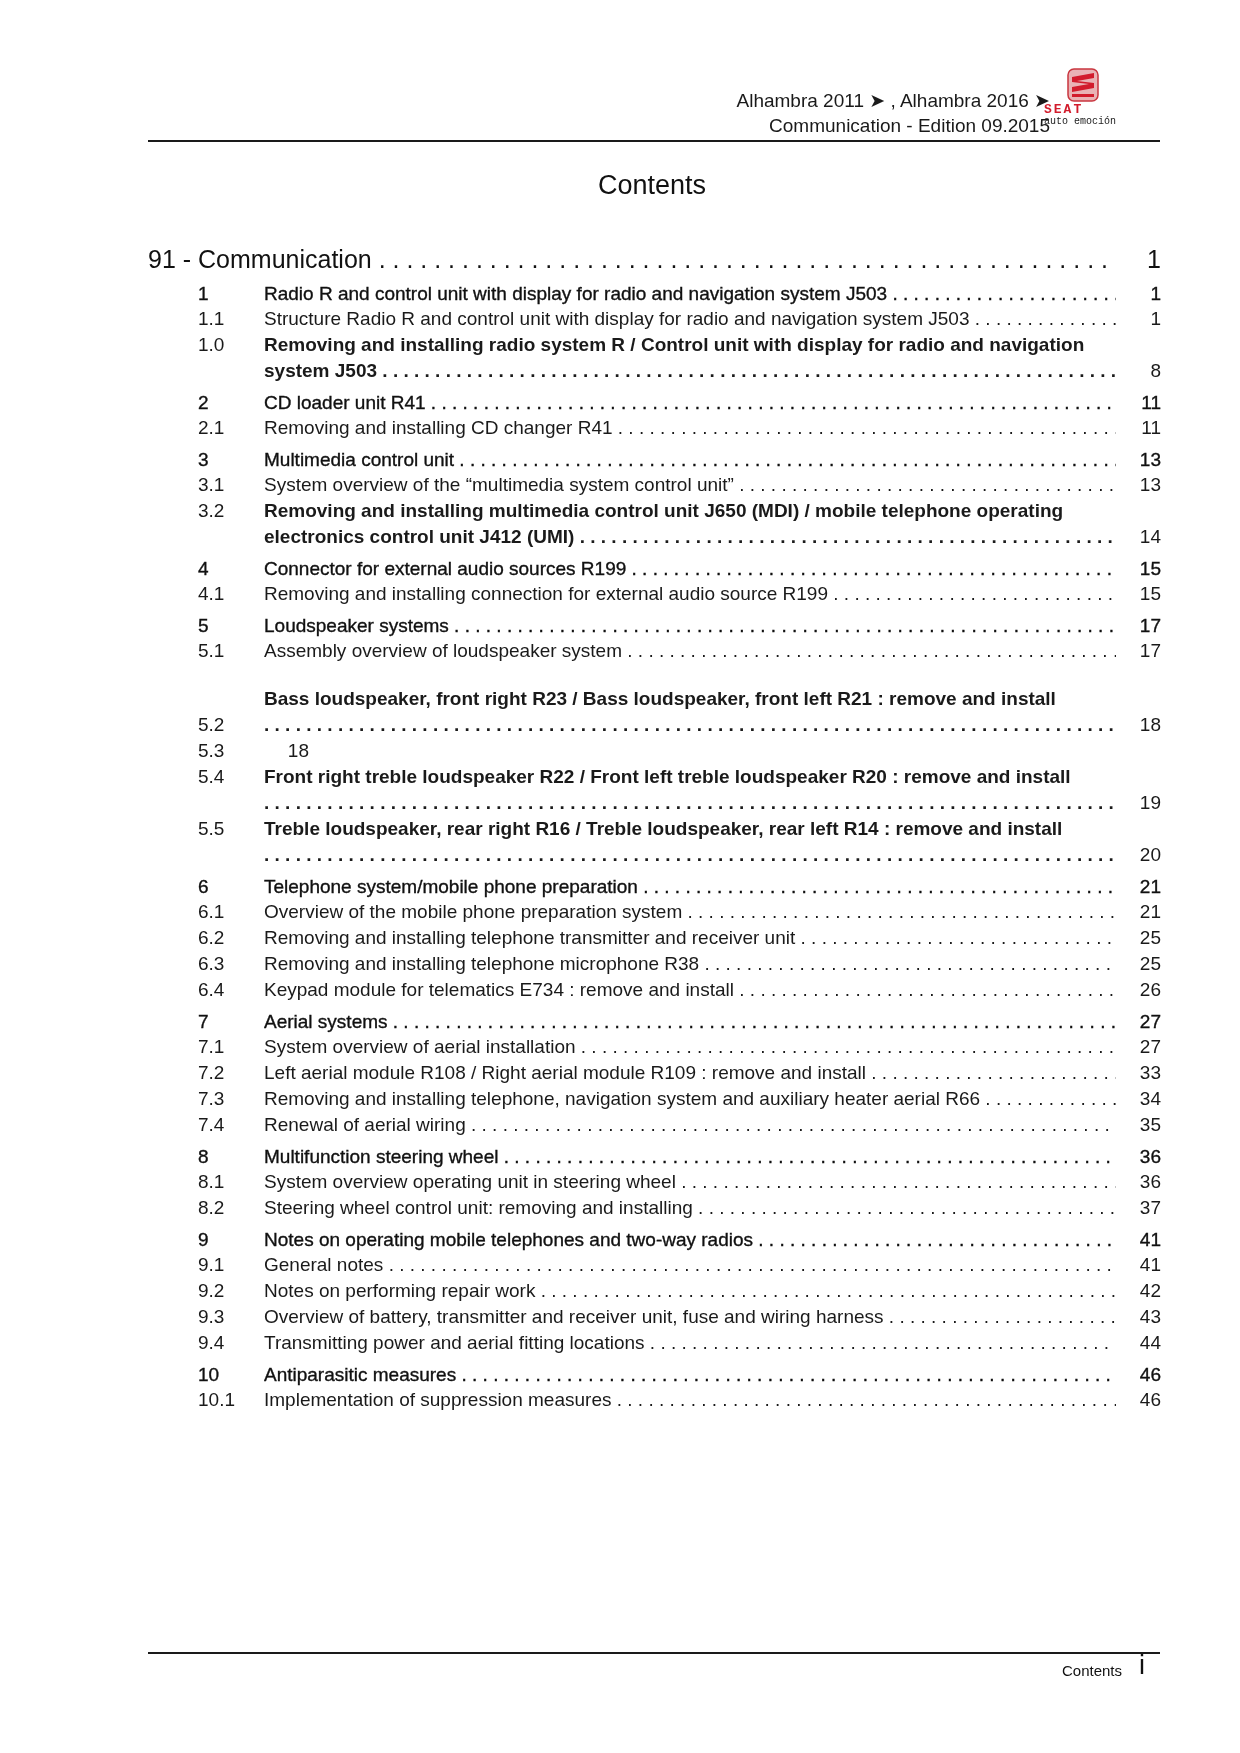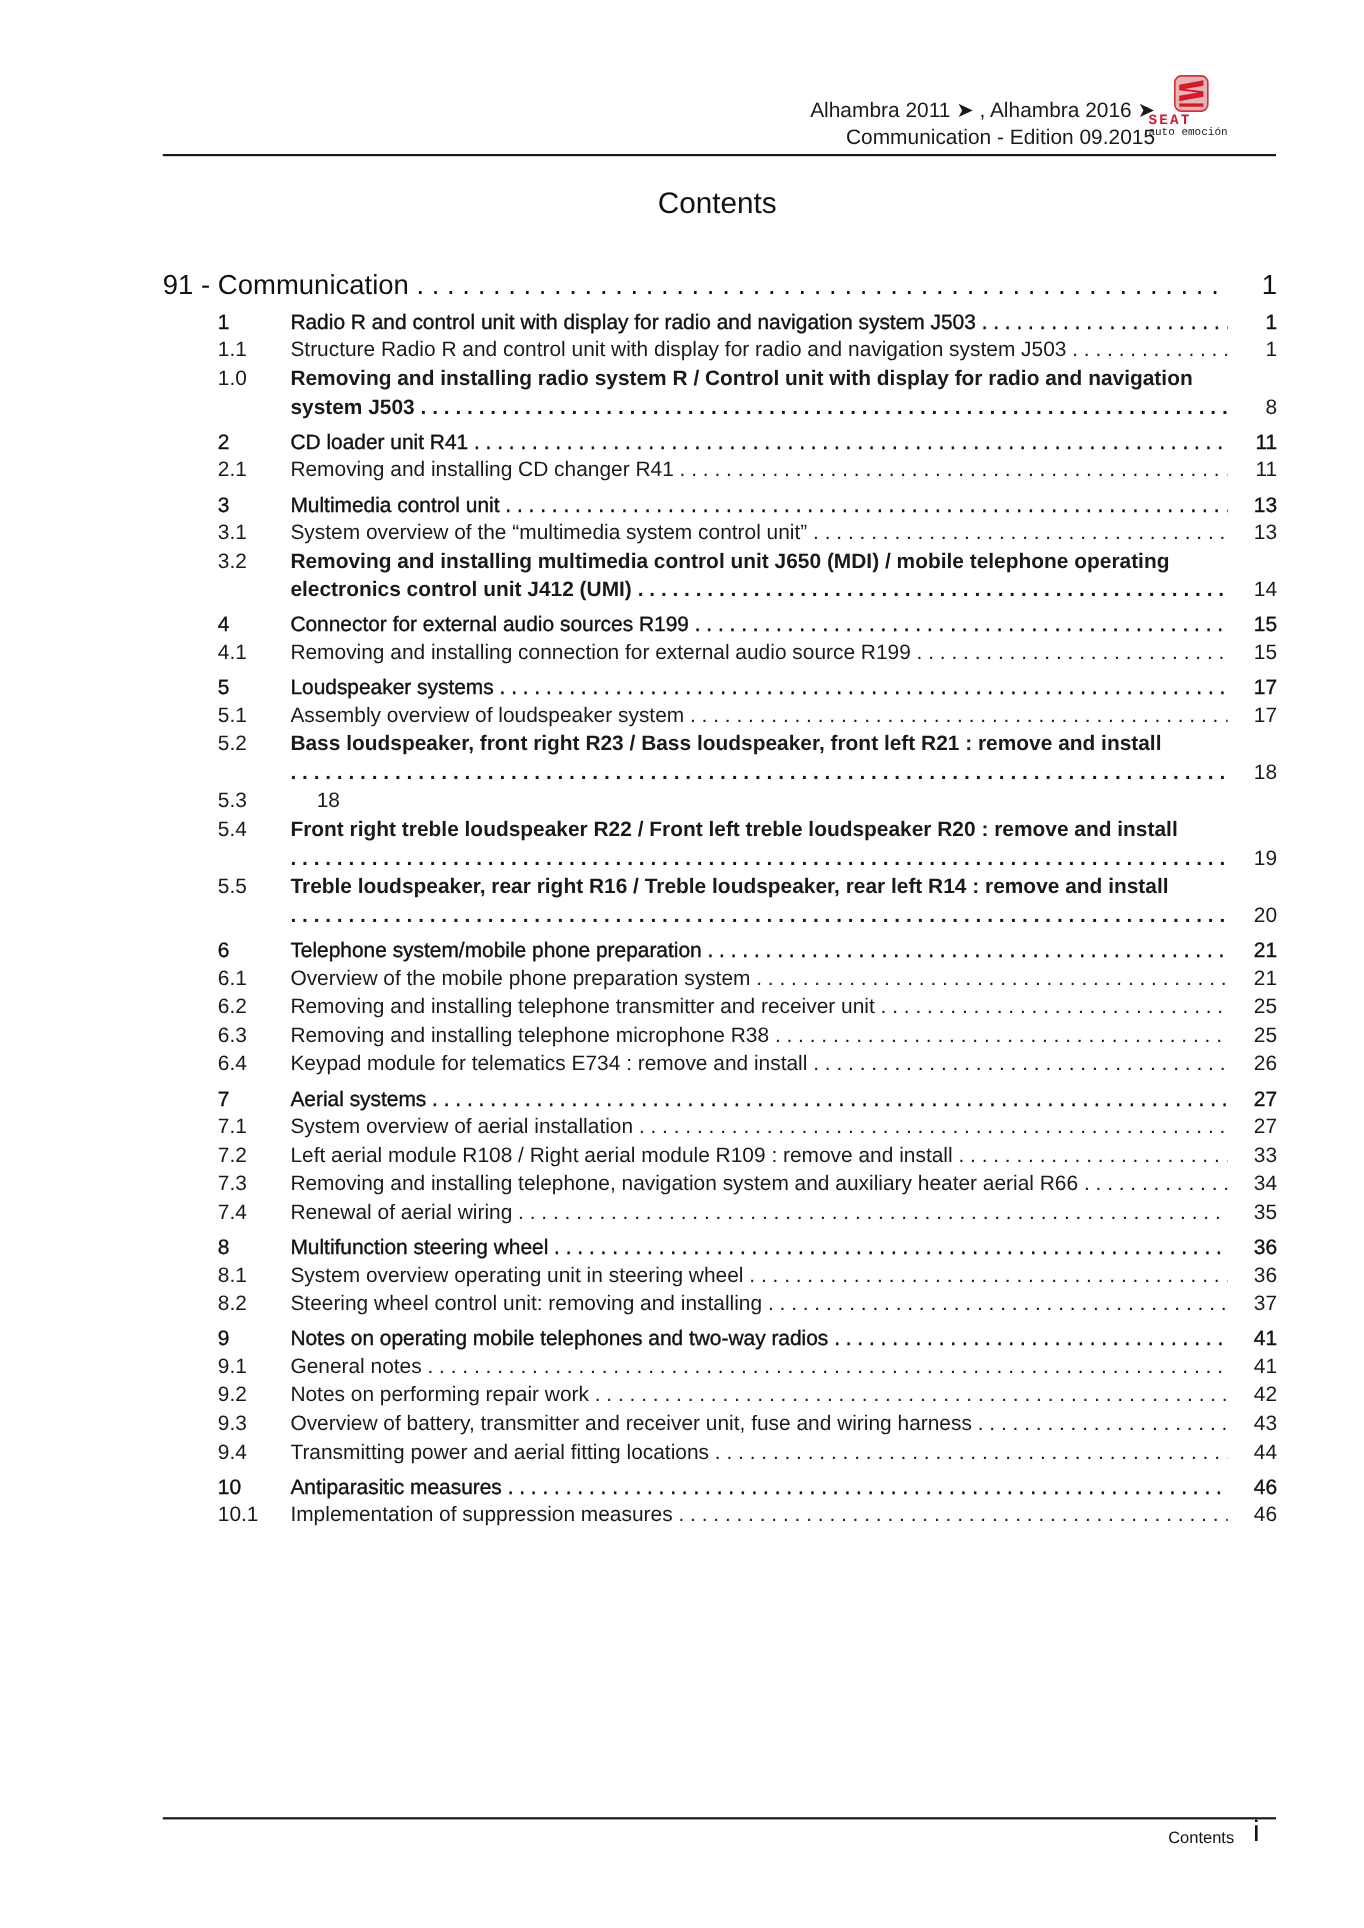--- a/index.html
+++ b/index.html
@@ -135,21 +135,21 @@
       <div class="num">5</div>
       <div class="title-wrap"><span class="title-line leader">Loudspeaker systems</span></div>
       <div class="page">17</div>
     </div>
     <div class="row subsection">
       <div class="num">5.1</div>
       <div class="title-wrap"><span class="title-line leader">Assembly overview of loudspeaker system</span></div>
       <div class="page">17</div>
     </div>
     <div class="row subsection multiline">
-      <div class="num" style="align-self: flex-start;">5.2</div>
+      <div class="num" style="align-self: flex-start; margin-top: 48px;">5.2</div>
       <div class="title-wrap">
         <div class="first">Bass loudspeaker, front right R23 / Bass loudspeaker, front left R21 : remove and install</div>
         <div class="second"><span class="leader"></span></div>
       </div>
       <div class="page">18</div>
     </div>
     <div class="row subsection">
       <div class="num">5.3</div>
       <div class="page">18</div>
     </div>

